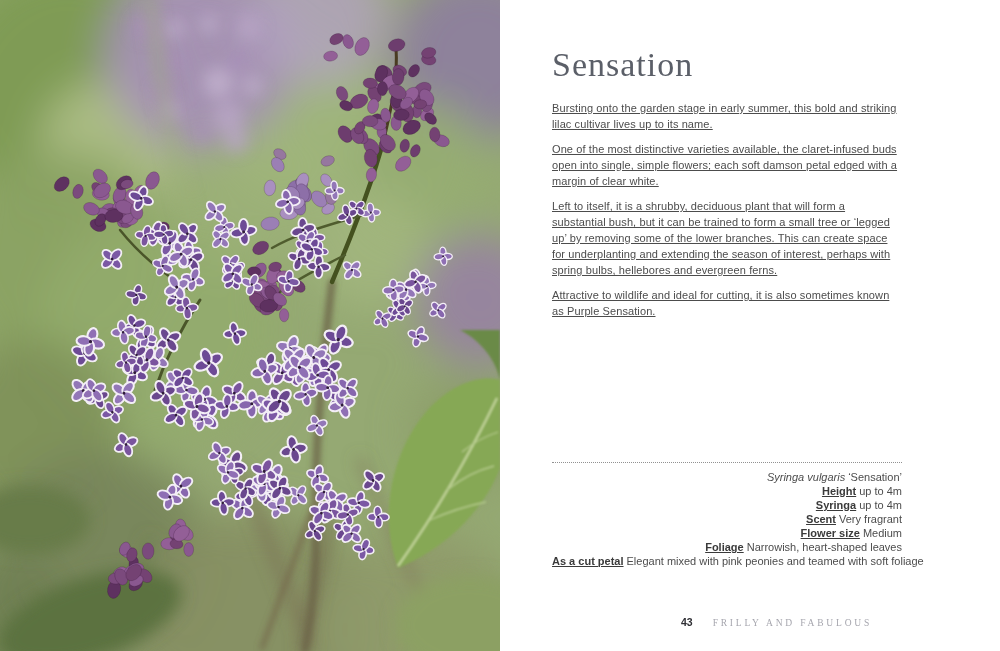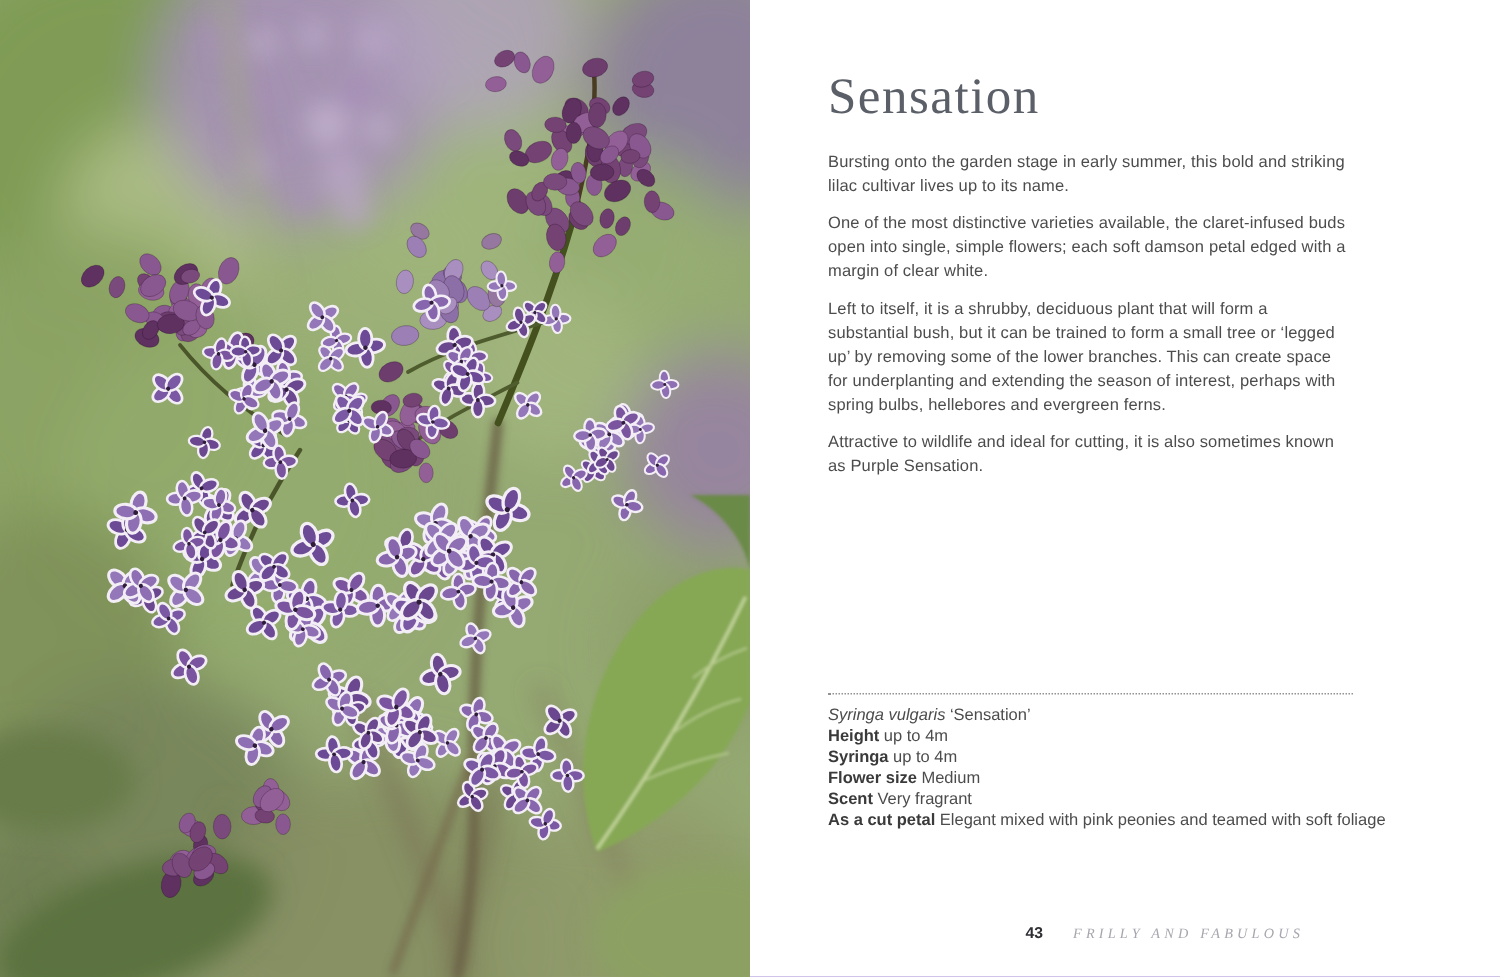--- a/index.html
+++ b/index.html
@@ -15,36 +15,37 @@
   .page-title{
     position:absolute;left:52px;top:46px;margin:0;
     font-family:"Liberation Serif","DejaVu Serif",serif;
     font-weight:400;font-size:34px;line-height:1.1;
     color:#5b5f68;letter-spacing:1px;
   }
   .body-text{position:absolute;left:52px;top:100px;width:348px;}
   .body-text p{
     margin:0 0 9px 0;font-size:11px;line-height:16px;color:#4c4c4c;
     letter-spacing:0.1px;
+    text-decoration:underline;
   }
   .specs{
     position:absolute;left:52px;top:462px;width:350px;
     border-top:1px dotted #919191;padding-top:7px;
   }
-  .spec-row{font-size:11px;line-height:14px;color:#4c4c4c;white-space:nowrap;}
-  .spec-label{font-weight:bold;color:#3a3a3a;margin-right:3px;}
+  .spec-row{font-size:11px;line-height:14px;color:#4c4c4c;white-space:nowrap;text-align:right;}
+  .spec-label{font-weight:bold;color:#3a3a3a;margin-right:3px;text-decoration:underline;}
   .botanical em{font-style:italic;margin-right:3px;}
   .footer{
     position:absolute;left:0;top:616px;width:553px;
     display:flex;justify-content:center;align-items:baseline;gap:20px;
   }
   .page-number{font-size:10.5px;font-weight:bold;color:#2e2e33;}
   .section-title{
     font-family:"Liberation Serif","DejaVu Serif",serif;
-    font-size:9.5px;letter-spacing:2.8px;color:#a6a6ae;font-style:italic;
+    font-size:9.5px;letter-spacing:2.8px;color:#a6a6ae;
   }
 </style>
 </head>
 <body>
 
 <div class="spread">
 
   <div class="photo-wrap">
     <svg id="photo-svg" width="500" height="651" viewBox="0 0 500 651" role="img" aria-label="Close-up photograph of Syringa vulgaris 'Sensation' lilac: clusters of purple flowers edged in white with dark claret buds, against a blurred green garden background with a green leaf at lower right">
         <defs>
@@ -1323,22 +1324,23 @@
         <p>Attractive to wildlife and ideal for cutting, it is also sometimes known as Purple Sensation.</p>
       </div>
 
     <div class="specs">
       <div class="spec-row botanical">
         <em>Syringa vulgaris</em><span>‘Sensation’</span>
       </div>
       <div>
           <div class="spec-row"><span class="spec-label">Height</span><span class="spec-value">up to 4m</span></div>
           <div class="spec-row"><span class="spec-label">Syringa</span><span class="spec-value">up to 4m</span></div>
+          <div class="spec-row"><span class="spec-label">Scent</span><span class="spec-value">Very fragrant</span></div>
           <div class="spec-row"><span class="spec-label">Flower size</span><span class="spec-value">Medium</span></div>
-          <div class="spec-row"><span class="spec-label">Scent</span><span class="spec-value">Very fragrant</span></div>
+          <div class="spec-row"><span class="spec-label">Foliage</span><span class="spec-value">Narrowish, heart-shaped leaves</span></div>
           <div class="spec-row"><span class="spec-label">As a cut petal</span><span class="spec-value">Elegant mixed with pink peonies and teamed with soft foliage</span></div>
         </div>
     </div>
 
     <div class="footer">
       <span class="page-number">43</span>
       <span class="section-title">FRILLY AND FABULOUS</span>
     </div>
   </div>
 </div>

